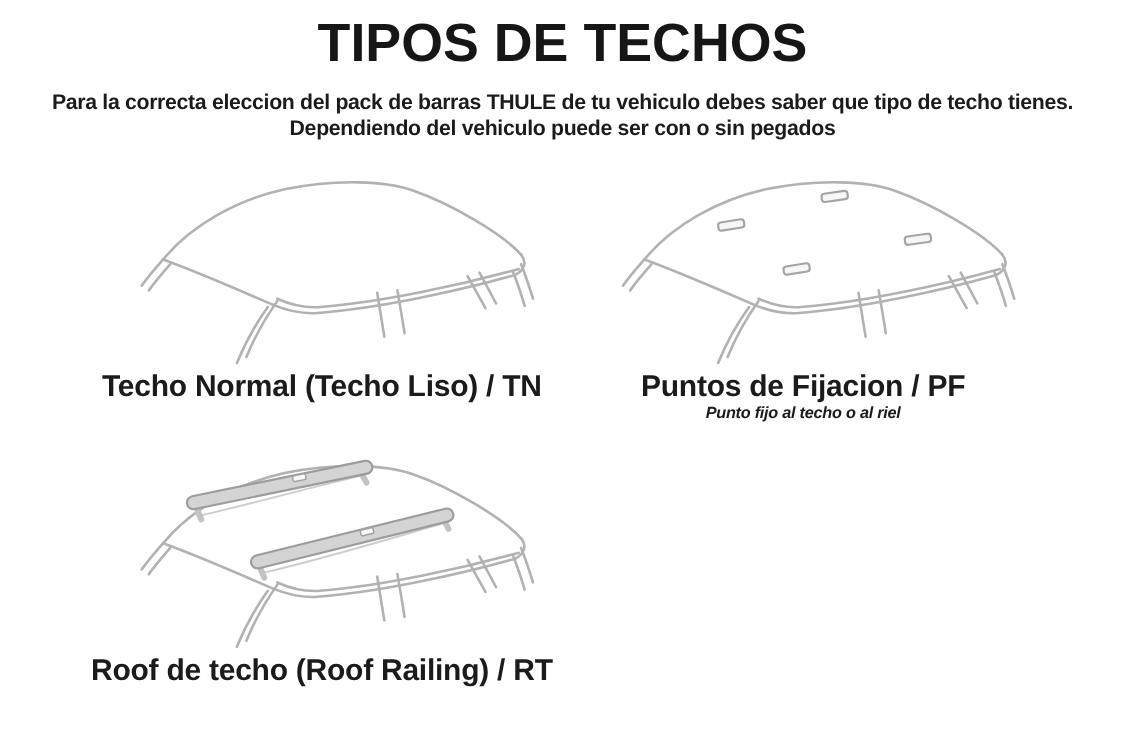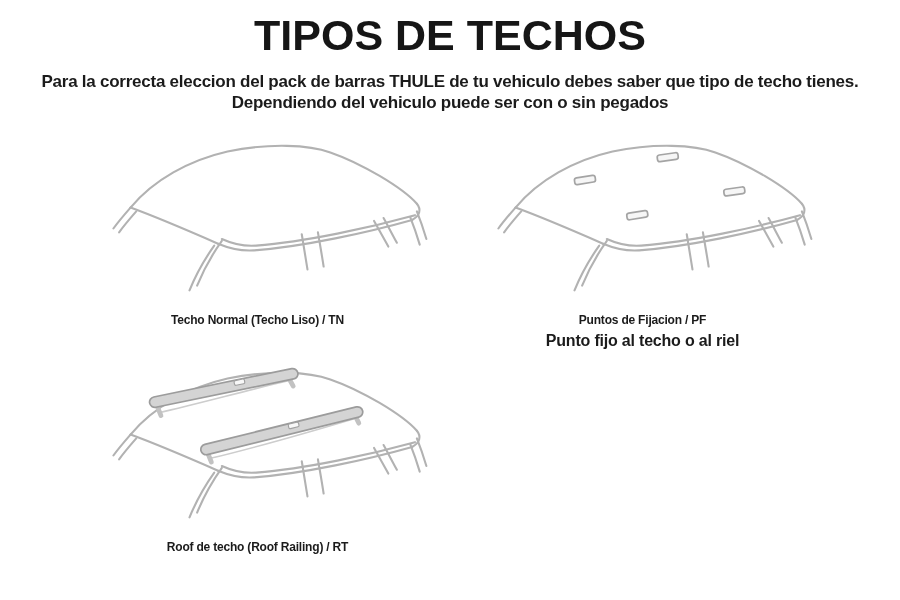--- a/index.html
+++ b/index.html
@@ -33,31 +33,32 @@
   .grid {
     width: 770px;
     margin: 8px auto 0;
     display: grid;
     grid-template-columns: 385px 385px;
     grid-template-rows: 227px 227px;
   }
   .cell { text-align: center; }
   .roof-svg { width: 352px; height: 176px; display: block; margin: 0 auto; }
   .roof-label {
-    font-size: 12px;
+    font-size: 24px;
     font-weight: 700;
     line-height: 23px;
     letter-spacing: -0.2px;
-    margin-top: 12px;
+    margin-top: 1px;
   }
   .roof-sublabel {
-    font-size: 16px;
+    font-size: 13px;
     font-weight: 600;
     line-height: 18px;
     letter-spacing: -0.2px;
+    font-style: italic;
   }
 </style>
 </head>
 <body>
 
 <svg width="0" height="0" style="position:absolute" aria-hidden="true">
   <defs>
     <g id="base-roof" fill="none" stroke="#b2b2b2" stroke-width="2.2" stroke-linecap="round" stroke-linejoin="round">
 
       <path d="M46,91 C70,62 108,41 148,32 C192,23 234,25 256,33 C288,44 332,70 347,87"></path>

